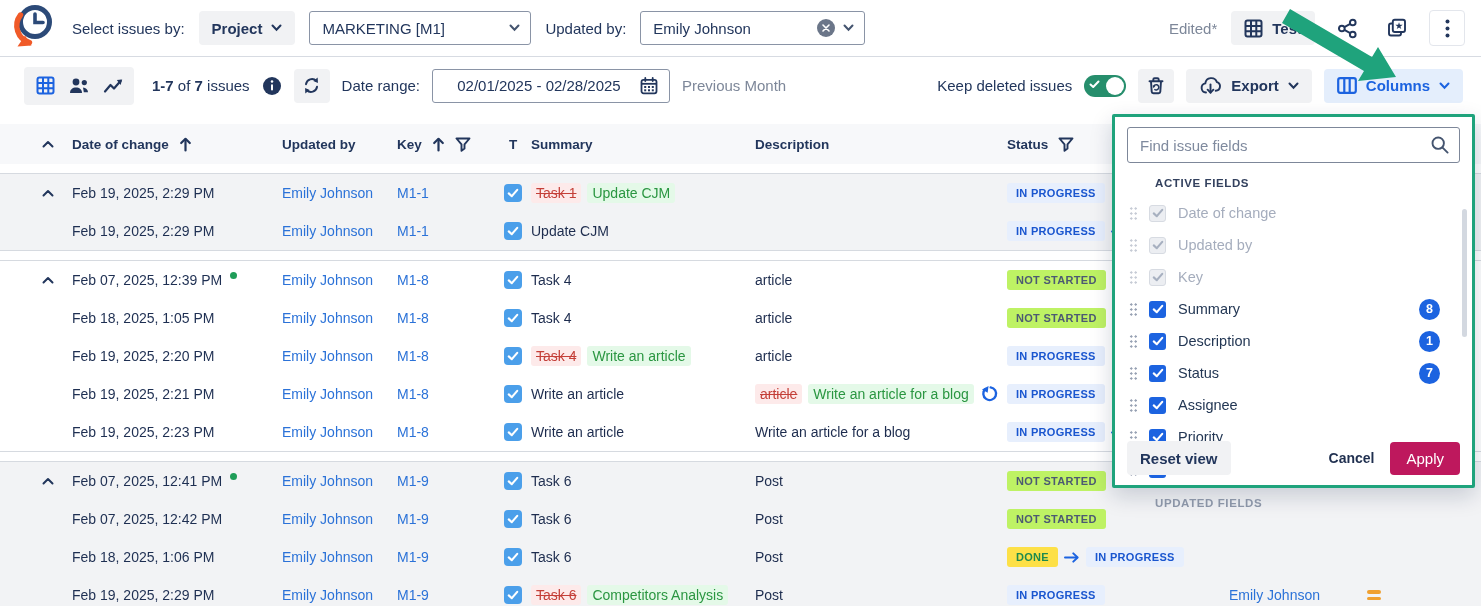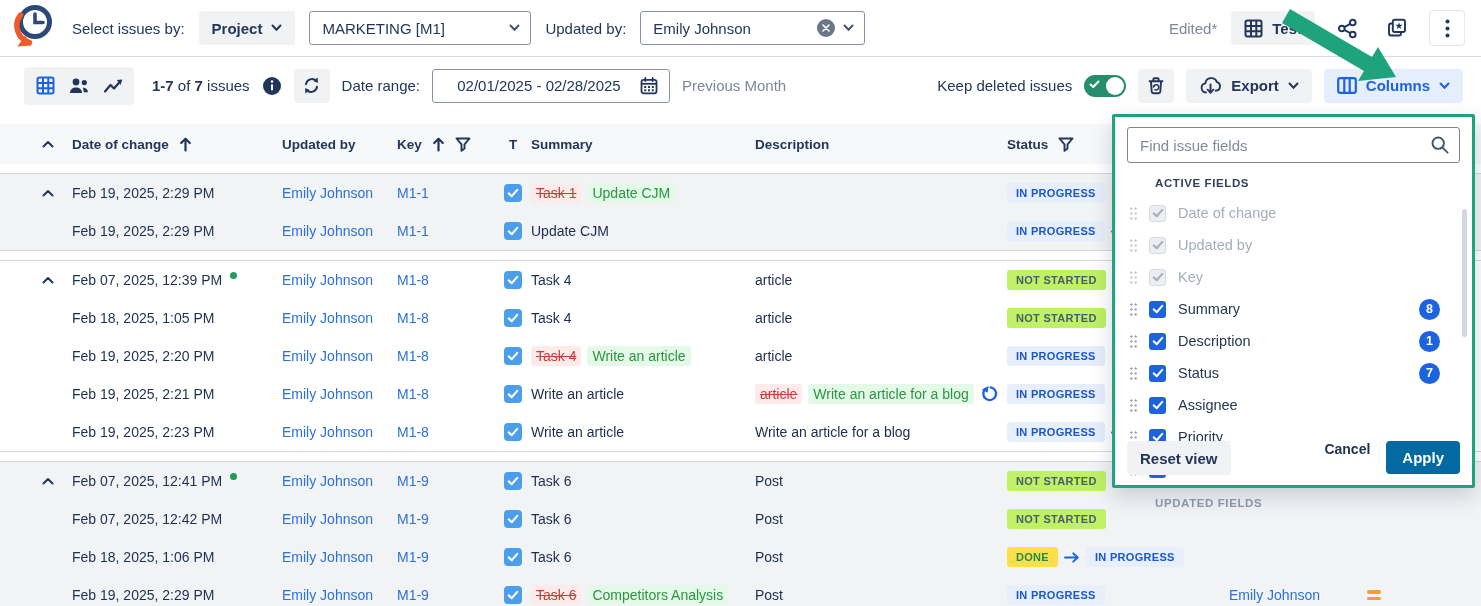--- a/index.html
+++ b/index.html
@@ -84,26 +84,26 @@
     background-image:radial-gradient(circle,#97a1b3 1.25px,transparent 1.35px);
     background-size:4.5px 5px;background-position:0 0}
   .pitem.disabled .drag{opacity:.55}
   .cb{width:17px;height:17px;border-radius:3px;background:#1c63e0;display:inline-flex;
     align-items:center;justify-content:center;flex:0 0 auto;cursor:pointer}
   .cb.off{background:#eceef2;border:1px solid #d7dbe2}
   .plabel{font-size:14.5px;color:#233754;flex:1}
   .pbadge{width:21px;height:21px;border-radius:50%;background:#1c63e0;color:#fff;font-size:12.5px;
     font-weight:bold;display:inline-flex;align-items:center;justify-content:center;margin-right:14px}
   .scrollthumb{position:absolute;right:-7px;top:44px;width:5px;height:128px;border-radius:3px;background:#d3d8e0}
-  .pfooter{position:absolute;left:12px;right:12px;bottom:10px;display:flex;align-items:flex-start;gap:16px}
+  .pfooter{position:absolute;left:12px;right:12px;bottom:10px;display:flex;align-items:center;gap:16px}
   .btn-reset{background:#f1f2f4;font-size:15px}
   .btn-cancel{background:none;border:none;font-family:Liberation Sans, sans-serif;font-size:14px;font-weight:bold;
     color:#1f2f4f;cursor:pointer;margin-left:auto}
-  .btn-apply{display:inline-flex;align-items:center;background:#0369a1;color:#fff;border:none;
-    border-radius:4px;height:33px;padding:0 16px;font-family:inherit;font-size:15px;font-weight:bold;cursor:pointer}
+  .btn-apply{display:inline-flex;align-items:center;background:#be185d;color:#fff;border:none;
+    border-radius:4px;height:33px;padding:0 16px;font-family:inherit;font-size:15px;font-weight:normal;cursor:pointer}
   .arrow-overlay{position:absolute;left:0;top:0;z-index:50;pointer-events:none}
   .trans-arrow{flex:0 0 auto;display:inline-flex}
 </style>
 </head>
 <body>
 
 <header class="topbar">
   <div class="logo">
     <svg width="50" height="52" viewBox="0 0 50 52">
       <circle cx="27" cy="20" r="14.5" fill="none" stroke="#2c4a78" stroke-width="5"></circle>

